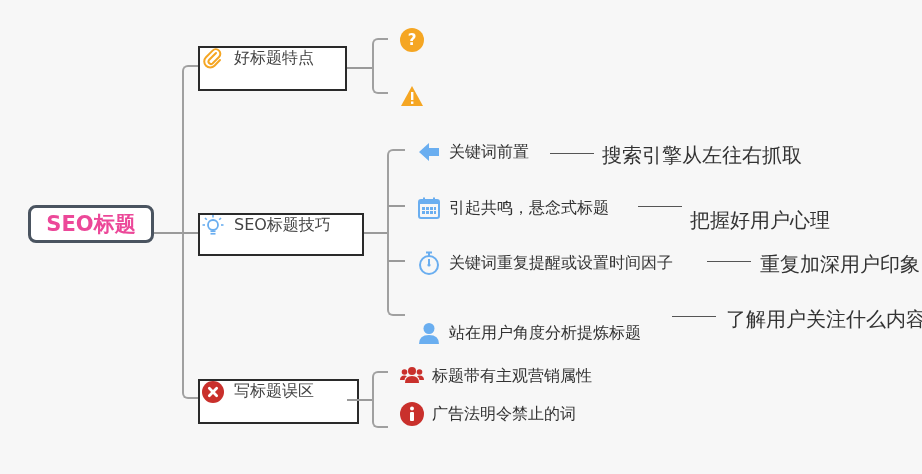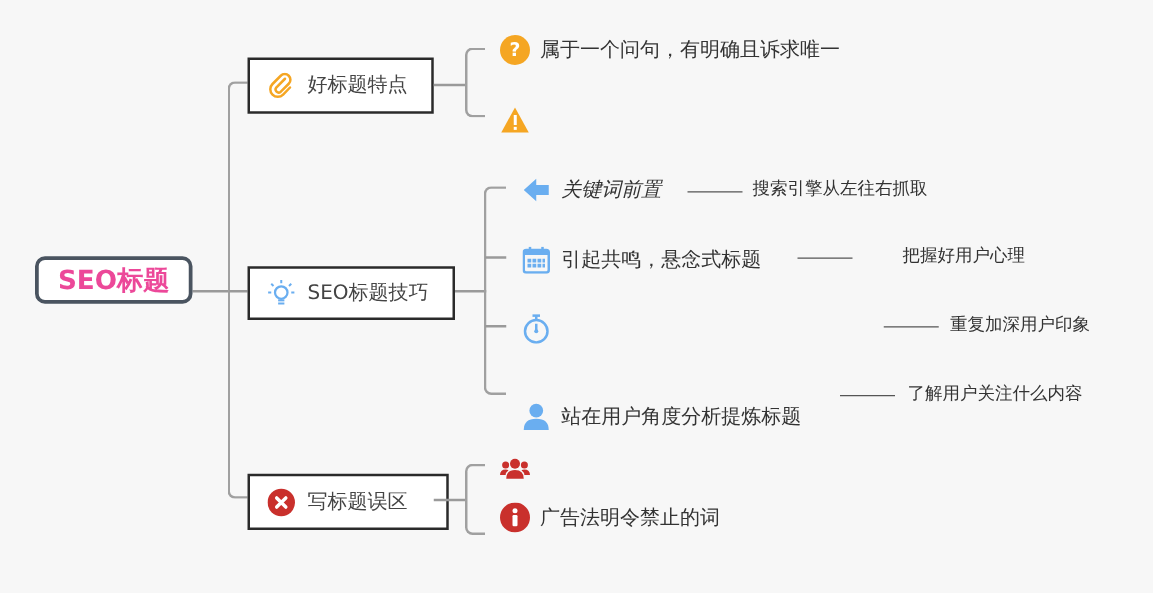--- a/index.html
+++ b/index.html
@@ -4,25 +4,25 @@
 <style>
   html, body { margin:0; padding:0; }
   body { width:922px; height:474px; background:#f7f7f7; position:relative; overflow:hidden;
          font-family:"DejaVu Sans","Liberation Sans",sans-serif; color:#333; }
   .line { position:absolute; background:#9a9a9a; }
   .root { position:absolute; left:28px; top:205px; width:126px; height:38px; box-sizing:border-box;
           border:3px solid #4a5460; border-radius:8px; background:#fff;
           display:flex; align-items:center; justify-content:center;
           font-size:21px; font-weight:bold; color:#ec4899; }
   .branch { position:absolute; box-sizing:border-box; border:2px solid #2a2a2a; background:#fff;
-            display:flex; align-items:center; font-size:16px; color:#444; padding-left:14px; }
+            display:flex; align-items:flex-start; font-size:16px; color:#444; padding-left:2px; }
   .branch .ico { width:22px; height:22px; margin-right:10px; display:flex; align-items:center; justify-content:center; }
   .leaf { position:absolute; display:flex; align-items:center; font-size:16px; color:#333; white-space:nowrap; }
   .leaf .ico { width:24px; height:24px; margin-right:8px; display:flex; align-items:center; justify-content:center; }
-  .note { position:absolute; font-size:14px; color:#333; white-space:nowrap; }
+  .note { position:absolute; font-size:20px; color:#333; white-space:nowrap; }
   .dash { position:absolute; height:1px; background:#555; width:44px; }
   .bracket { position:absolute; border:2px solid #a0a0a0; border-right:none; border-radius:6px 0 0 6px; box-sizing:border-box; }
 </style>
 </head>
 <body>
 
 <div class="line" style="left:154px;top:232px;width:30px;height:2px;"></div>
 <div class="bracket" style="left:182px;top:65px;width:18px;height:334px;"></div>
 <div class="line" style="left:183px;top:232px;width:17px;height:2px;"></div>
 
@@ -41,21 +41,20 @@
 <div class="line" style="left:347px;top:67px;width:26px;height:2px;"></div>
 <div class="bracket" style="left:372px;top:38px;width:16px;height:56px;"></div>
 
 <div class="leaf" style="left:400px;top:28px;">
   <span class="ico">
     <svg width="24" height="24" viewBox="0 0 24 24">
         <circle cx="12" cy="12" r="12" fill="#f5a623"></circle>
         <text x="12" y="17" text-anchor="middle" font-size="15" font-weight="bold" fill="#fff" font-family="DejaVu Sans, sans-serif">?</text>
       </svg>
   </span>
-  <span>属于一个问句，有明确且诉求唯一</span>
 </div>
 <div class="leaf" style="left:400px;top:84px;">
   <span class="ico">
     <svg width="24" height="22" viewBox="0 0 24 22">
         <path d="M12 1 L23 21 L1 21 Z" fill="#f5a623"></path>
         <rect x="11" y="7" width="2.4" height="8" fill="#fff"></rect>
         <rect x="11" y="16.5" width="2.4" height="2.4" fill="#fff"></rect>
       </svg>
   </span>
 </div>
@@ -75,21 +74,21 @@
         </g>
       </svg>
   </span>
   <span>SEO标题技巧</span>
 </div>
 <div class="line" style="left:364px;top:232px;width:25px;height:2px;"></div>
 <div class="bracket" style="left:387px;top:149px;width:18px;height:167px;"></div>
 <div class="line" style="left:388px;top:205px;width:17px;height:2px;"></div>
 <div class="line" style="left:388px;top:260px;width:17px;height:2px;"></div>
 
-<div class="leaf" style="left:417px;top:140px;font-style:italic;">
+<div class="leaf" style="left:417px;top:140px;">
   <span class="ico">
     <svg width="22" height="20" viewBox="0 0 22 20">
         <path d="M1 10 L11 1 L11 6 L21 6 L21 14 L11 14 L11 19 Z" fill="#6aaef0"></path>
       </svg>
   </span>
   <span>关键词前置</span>
 </div>
 <div class="dash" style="left:550px;top:153px;"></div>
 <div class="note" style="left:602px;top:142px;">搜索引擎从左往右抓取</div>
 
@@ -108,32 +107,33 @@
           <rect x="4" y="14" width="3" height="3"></rect>
           <rect x="8" y="14" width="3" height="3"></rect>
           <rect x="12" y="14" width="3" height="3"></rect>
           <rect x="16" y="14" width="2" height="3"></rect>
         </g>
       </svg>
   </span>
   <span>引起共鸣，悬念式标题</span>
 </div>
 <div class="dash" style="left:638px;top:206px;"></div>
-<div class="note" style="left:690px;top:196px;margin-left:32px;">把握好用户心理</div>
+<div class="note" style="left:690px;top:207px;">把握好用户心理</div>
 
 <div class="leaf" style="left:417px;top:251px;">
   <span class="ico">
     <svg width="22" height="24" viewBox="0 0 22 24">
         <rect x="8" y="0.5" width="6" height="2" fill="#6aaef0"></rect>
         <rect x="10" y="2" width="2" height="3" fill="#6aaef0"></rect>
         <circle cx="11" cy="14" r="9" fill="none" stroke="#6aaef0" stroke-width="2"></circle>
         <line x1="11" y1="14" x2="11" y2="8" stroke="#6aaef0" stroke-width="2"></line>
         <circle cx="11" cy="14" r="1.6" fill="#6aaef0"></circle>
       </svg>
   </span>
+  <span>关键词重复提醒或设置时间因子</span>
 </div>
 <div class="dash" style="left:707px;top:261px;"></div>
 <div class="note" style="left:760px;top:251px;text-align:center;">重复加深用户印象</div>
 
 <div class="leaf" style="left:417px;top:306px;margin-top:15px;">
   <span class="ico">
     <svg width="22" height="22" viewBox="0 0 22 22">
         <circle cx="11" cy="6.5" r="5.5" fill="#6aaef0"></circle>
         <path d="M1 22 Q1 13 11 13 Q21 13 21 22 Z" fill="#6aaef0"></path>
       </svg>
@@ -159,20 +159,21 @@
   <span class="ico">
     <svg width="24" height="20" viewBox="0 0 24 20">
         <circle cx="12" cy="5" r="4" fill="#c9302c"></circle>
         <path d="M5 17 Q5 10 12 10 Q19 10 19 17 Z" fill="#c9302c"></path>
         <circle cx="4.5" cy="6" r="2.8" fill="#c9302c"></circle>
         <path d="M0 14 Q0 9.5 4.5 9.5 Q6 9.5 6.8 10.2 Q4.5 12 4.5 14 Z" fill="#c9302c"></path>
         <circle cx="19.5" cy="6" r="2.8" fill="#c9302c"></circle>
         <path d="M24 14 Q24 9.5 19.5 9.5 Q18 9.5 17.2 10.2 Q19.5 12 19.5 14 Z" fill="#c9302c"></path>
       </svg>
   </span>
+  <span>标题带有主观营销属性</span>
 </div>
 <div class="leaf" style="left:400px;top:402px;">
   <span class="ico">
     <svg width="24" height="24" viewBox="0 0 24 24">
         <circle cx="12" cy="12" r="12" fill="#c9302c"></circle>
         <circle cx="12" cy="6.5" r="2" fill="#fff"></circle>
         <rect x="10" y="10" width="4" height="9" rx="1" fill="#fff"></rect>
       </svg>
   </span>
   <span>广告法明令禁止的词</span>

